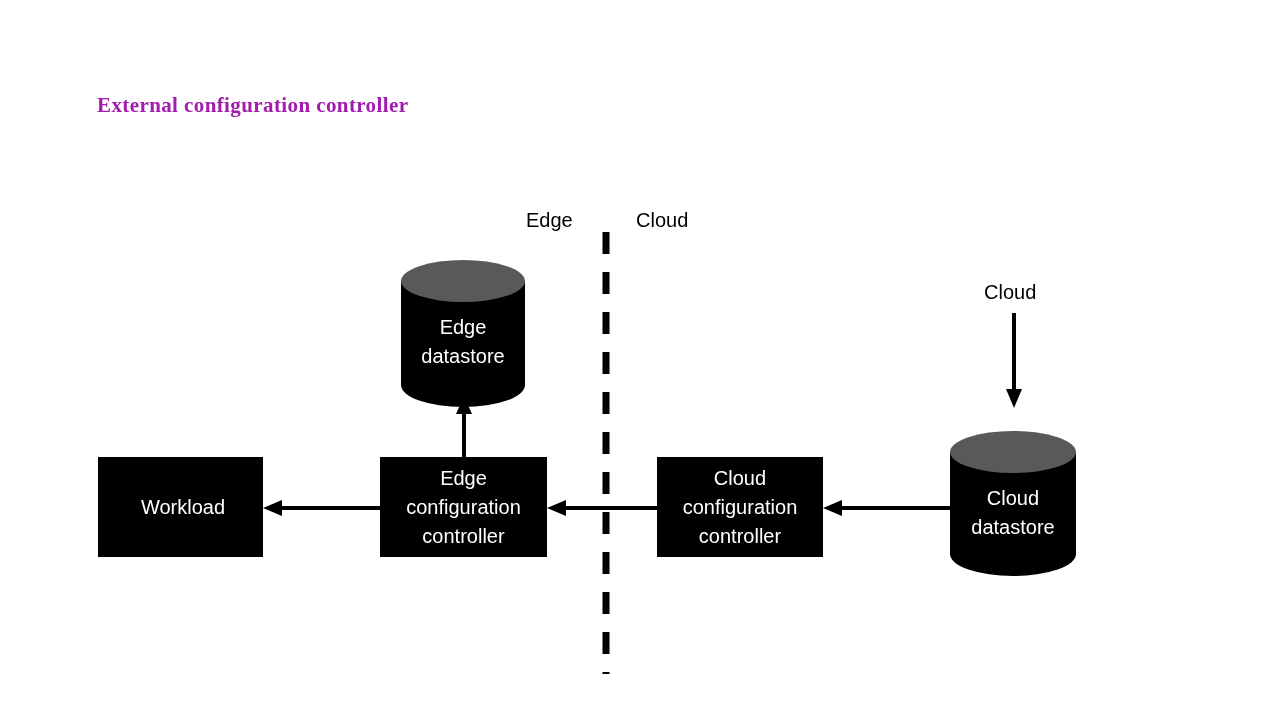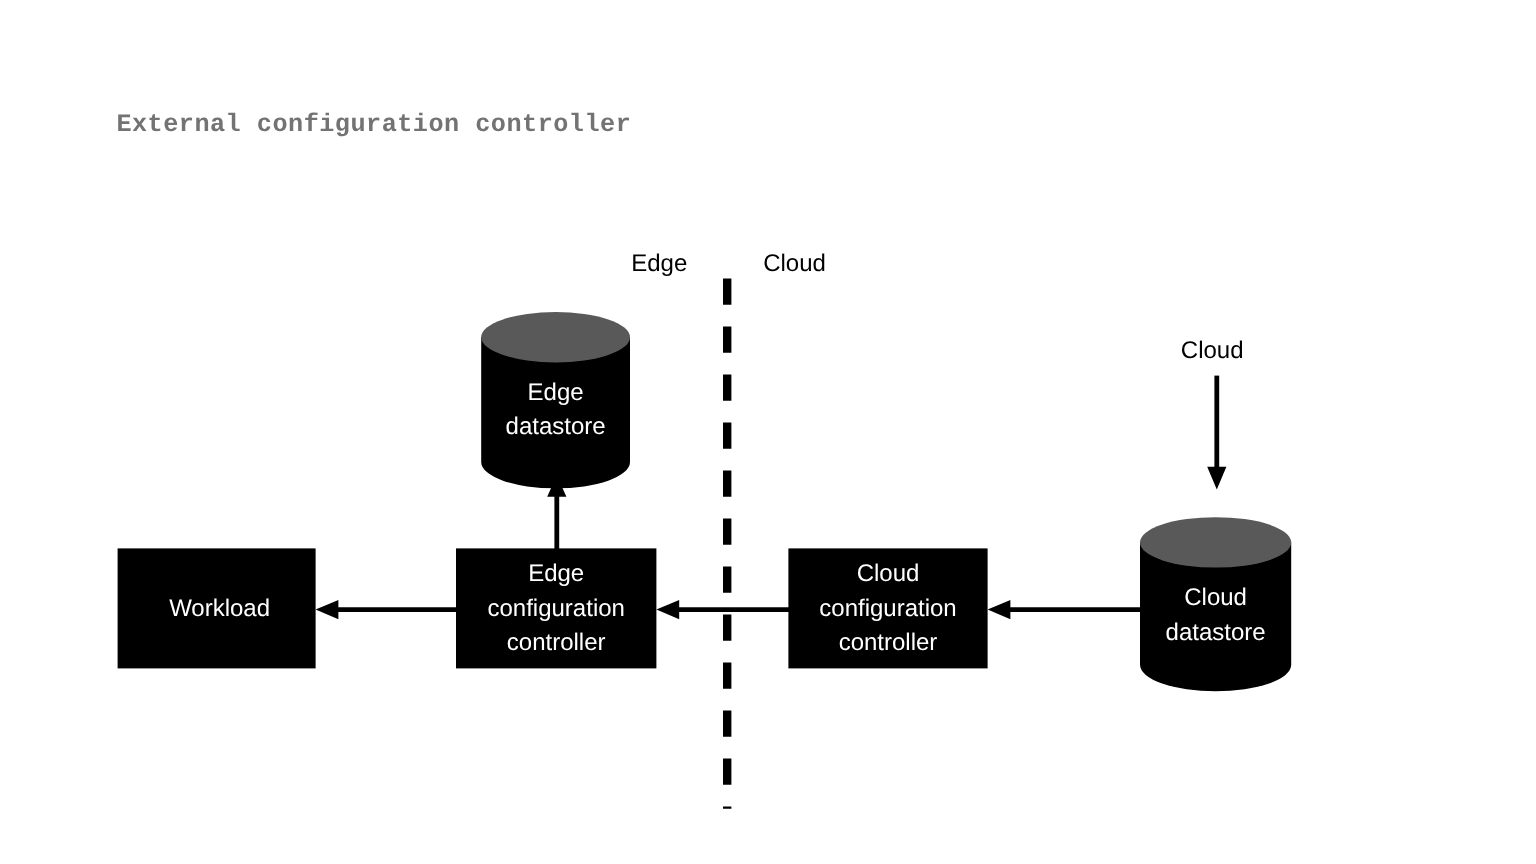--- a/index.html
+++ b/index.html
@@ -20,25 +20,25 @@
     left: 0;
     top: 0;
     width: 1280px;
     height: 720px;
   }
 
   .page-title {
     position: absolute;
     left: 97px;
     top: 93px;
-    font-family: Liberation Mono, monospace;
+    font-family: Liberation Serif, serif;
     font-weight: bold;
     font-size: 21px;
     letter-spacing: 0.4px;
-    color: #737373;
+    color: #a21caf;
     white-space: nowrap;
   }
 
   .zone-label {
     position: absolute;
     font-family: "Liberation Sans", sans-serif;
     font-size: 20px;
     color: #000000;
     white-space: nowrap;
   }

